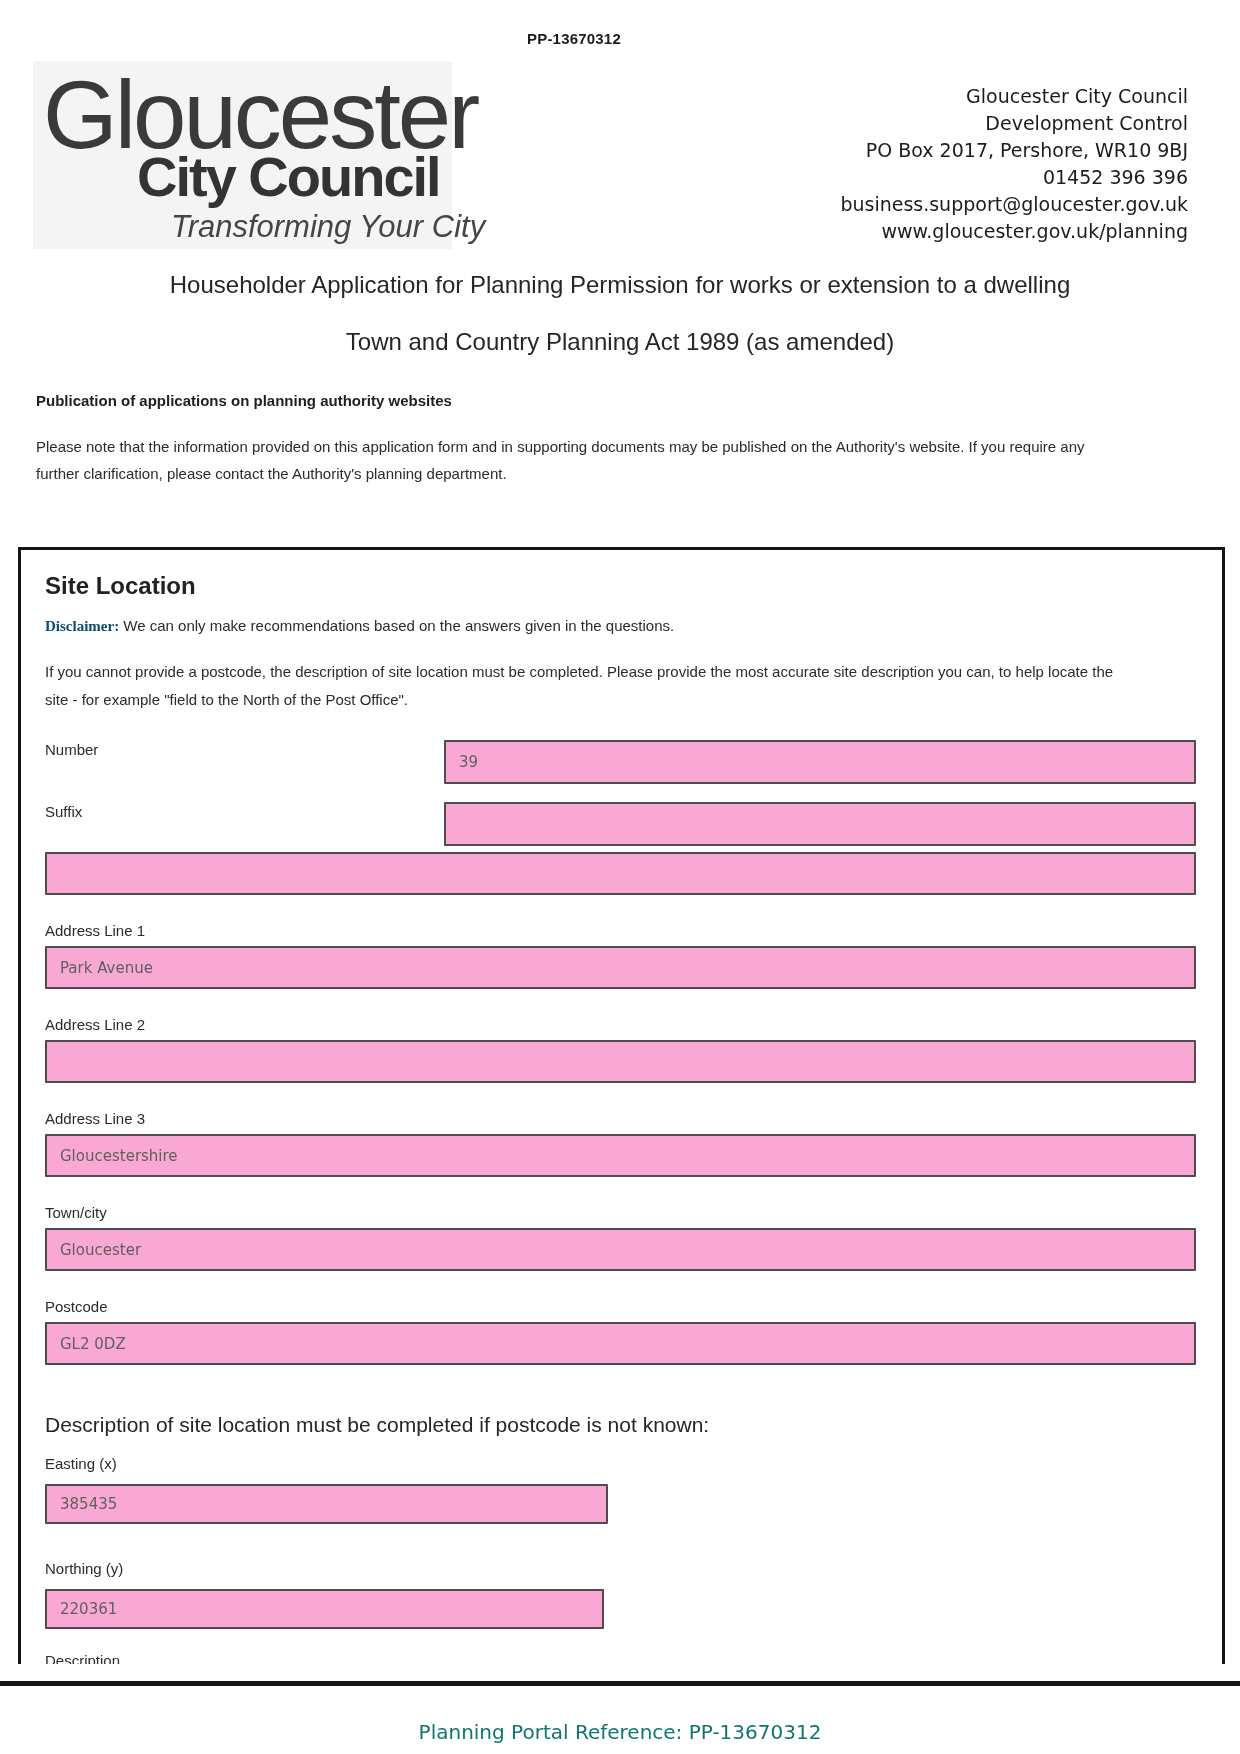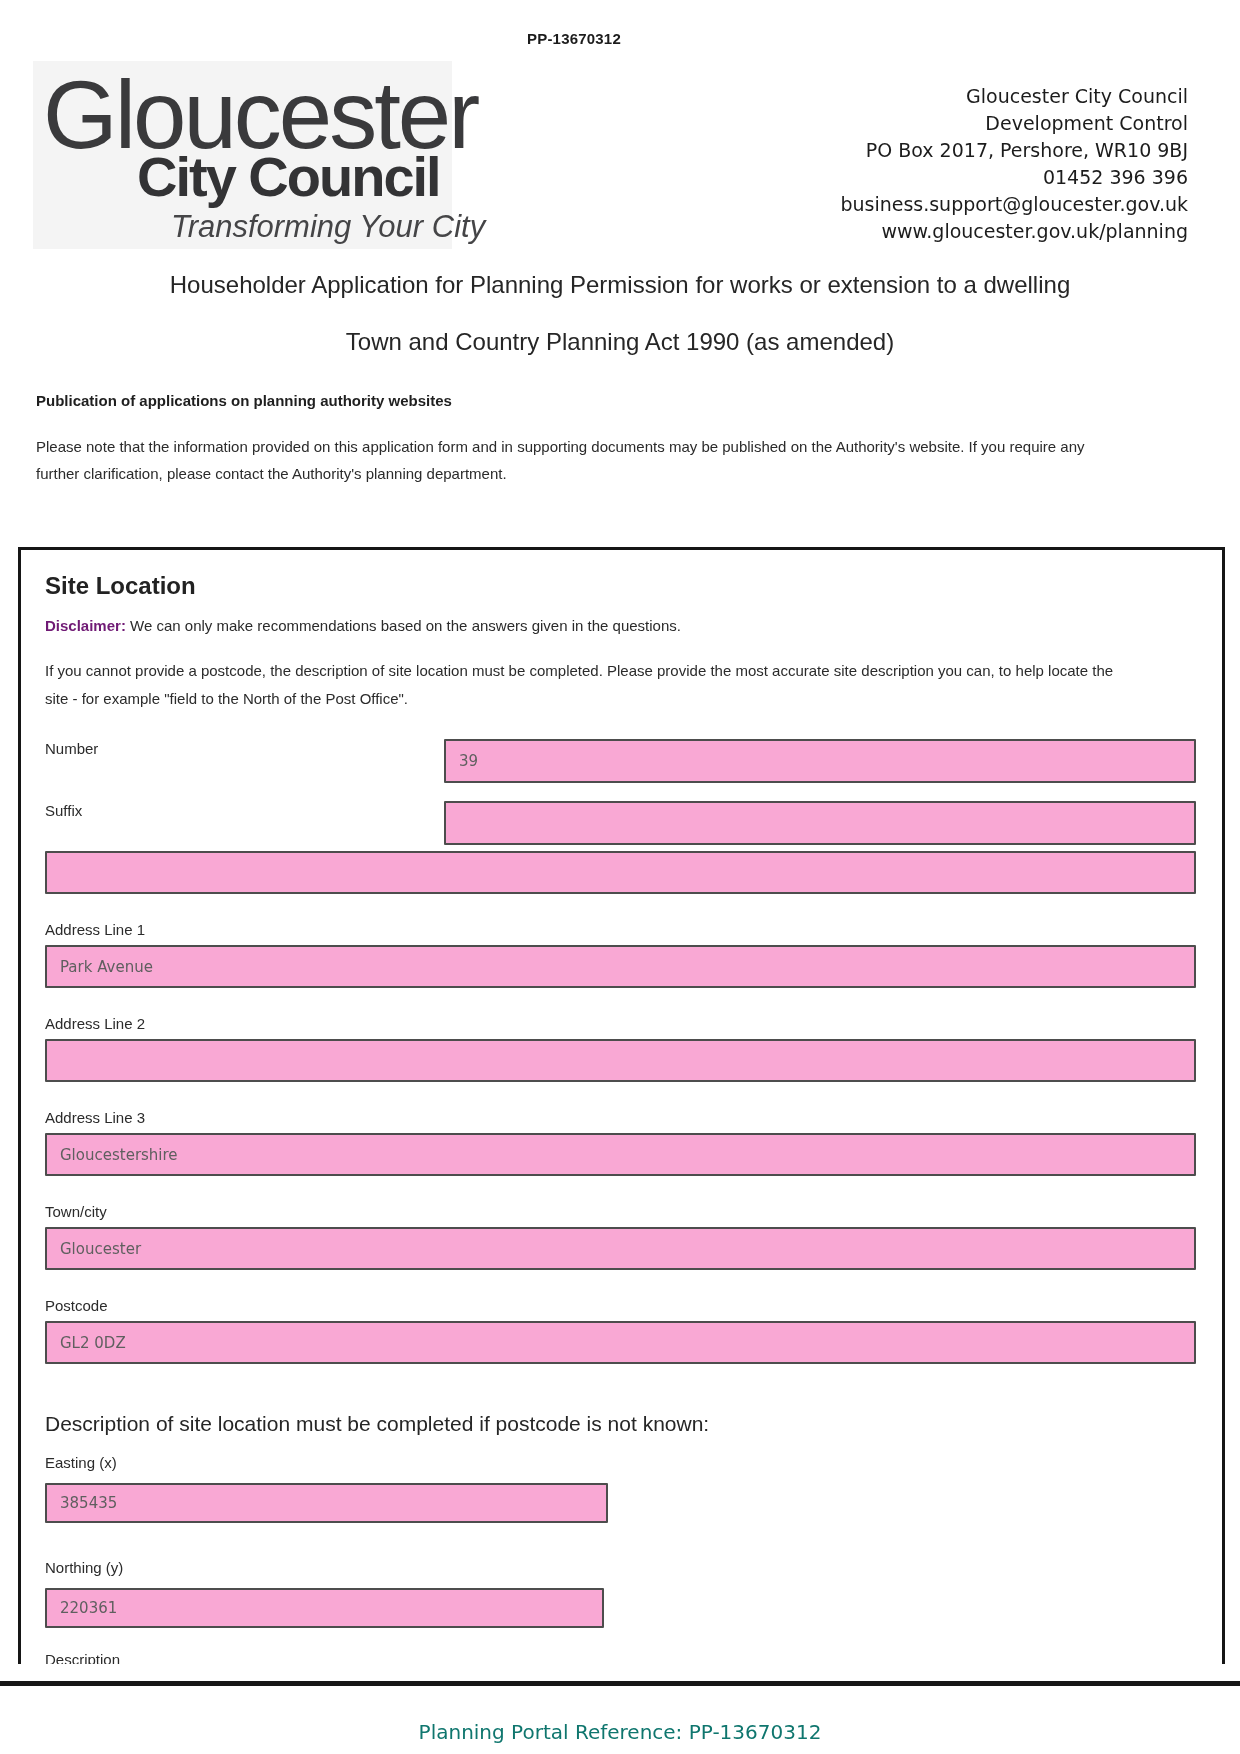--- a/index.html
+++ b/index.html
@@ -123,21 +123,21 @@
     font-size: 24px;
     font-weight: bold;
     color: #222222;
   }
   .disclaimer {
     margin-top: 16px;
     font-size: 15px;
     line-height: 19px;
     color: #2b2b2b;
   }
-  .disclaimer b { color: #701a75; }
+  .disclaimer b { color: #0c4a6e; font-family: Liberation Serif, serif; }
   .section-intro {
     margin-top: 22px;
     max-width: 1090px;
     font-size: 15px;
     line-height: 28px;
     color: #2b2b2b;
   }
 
   .inline-field {
     display: flex;
@@ -228,21 +228,21 @@
     <div>Gloucester City Council</div>
     <div>Development Control</div>
     <div>PO Box 2017, Pershore, WR10 9BJ</div>
     <div>01452 396 396</div>
     <div>business.support@gloucester.gov.uk</div>
     <div>www.gloucester.gov.uk/planning</div>
   </div>
 </div>
 
 <div class="doc-title">Householder Application for Planning Permission for works or extension to a dwelling</div>
-<div class="doc-subtitle">Town and Country Planning Act 1990 (as amended)</div>
+<div class="doc-subtitle">Town and Country Planning Act 1989 (as amended)</div>
 
 <div class="pub-heading">Publication of applications on planning authority websites</div>
 <div class="pub-body">Please note that the information provided on this application form and in supporting documents may be published on the Authority's website. If you require any further clarification, please contact the Authority's planning department.</div>
 
 <div class="section-box">
   <div class="section-heading">Site Location</div>
 
   <div class="disclaimer">
     <b>Disclaimer:</b>
     <span>We can only make recommendations based on the answers given in the questions.</span>

